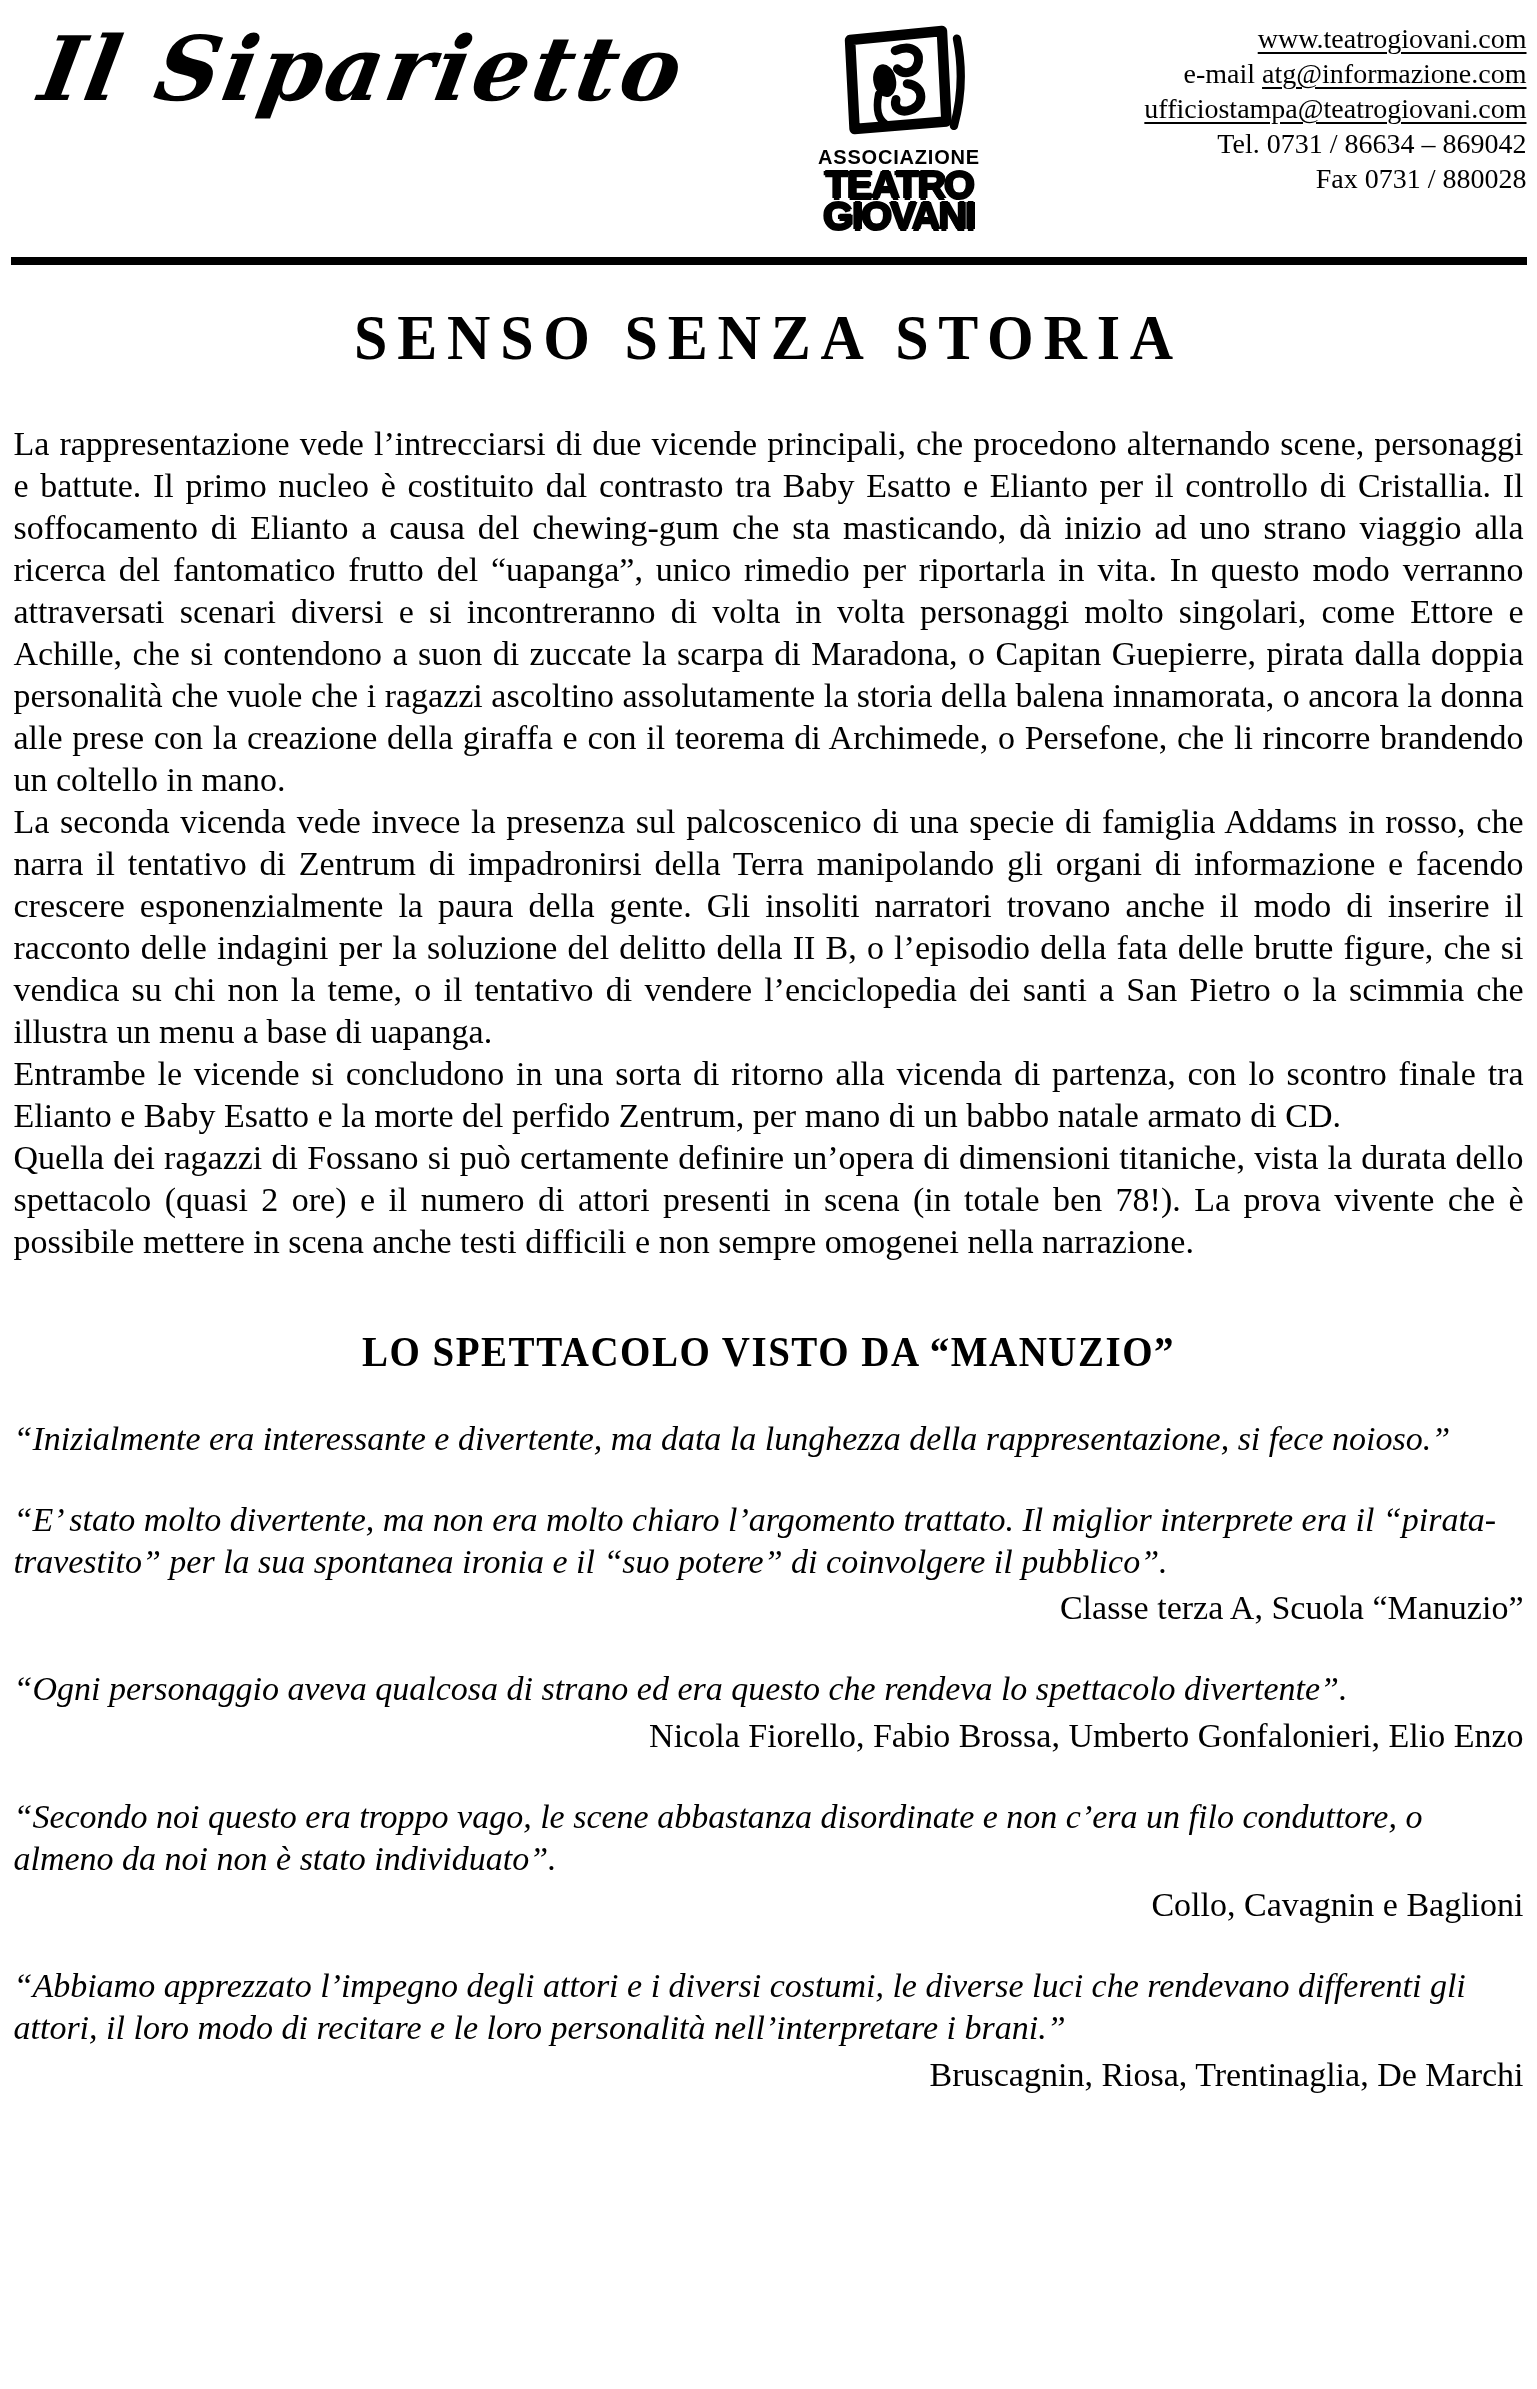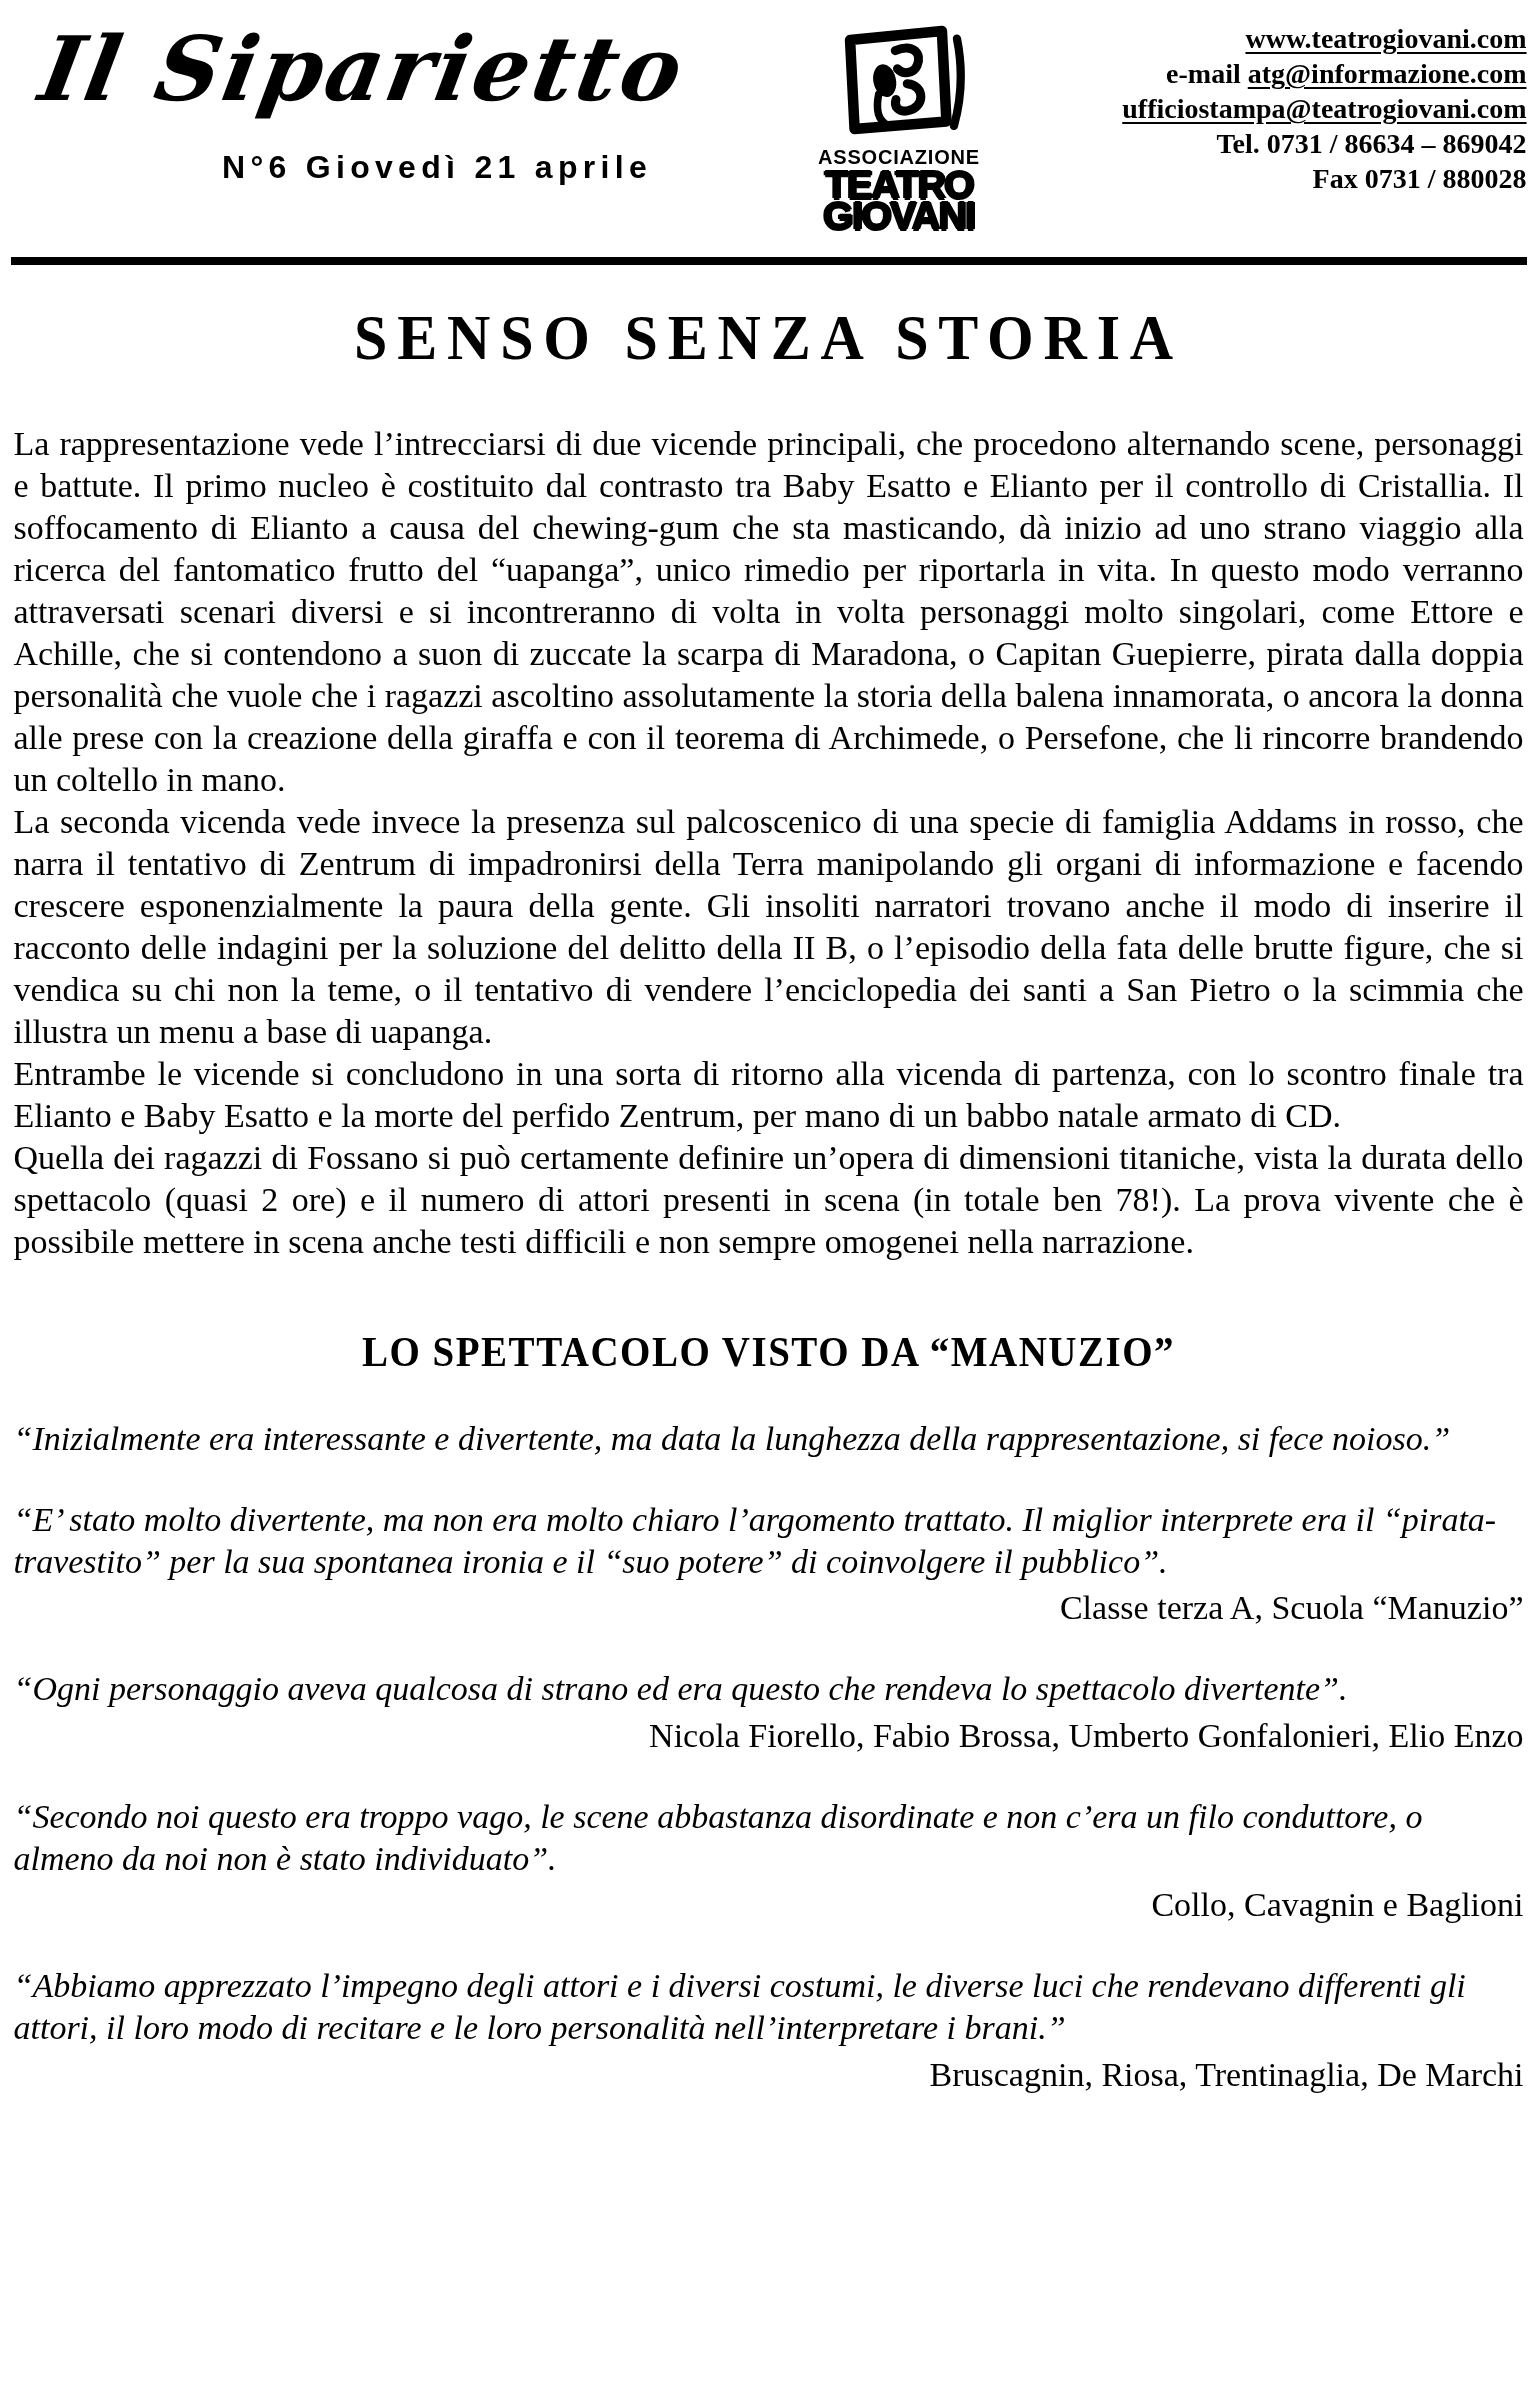--- a/index.html
+++ b/index.html
@@ -37,21 +37,21 @@
     font-size:20px; letter-spacing:0.8px; margin-top:1.5px; white-space:nowrap;
   }
   .logo-heavy {
     font-family:"Liberation Sans", sans-serif; font-weight:bold;
     font-size:39px; line-height:0.82; letter-spacing:-1.5px;
     text-shadow:1.5px 0 0 #000, -1.5px 0 0 #000, 0 1.5px 0 #000, 0 -1.5px 0 #000;
   }
 
   .contact {
     position:absolute; right:10.5px; top:21px;
-    text-align:right; font-weight:bold;
+    text-align:right; font-weight:normal;
     font-size:28px; line-height:35px; white-space:nowrap;
   }
   .u { text-decoration:underline; text-decoration-thickness:2.3px; text-underline-offset:3.8px; }
 
   .rule { height:7.5px; background:#000; margin:0 10.5px; }
 
   
   .title {
     margin:39px 0 0; text-align:center;
     font-size:60px; font-weight:bold; letter-spacing:9.8px;
@@ -76,21 +76,20 @@
   .attr { margin:4.5px 0 0; text-align:right; font-style:normal; }
   .attr:empty { display:none; }
 </style>
 </head>
 <body>
 
 <div class="page">
 
   <header class="header">
     <div class="masthead">Il Siparietto</div>
-    <div class="issue">N°6 Giovedì 21 aprile</div>
 
     <div class="logo">
       <svg width="134" height="119" viewBox="0 0 178 158">
         <g fill="none" stroke="#000" stroke-linecap="round" stroke-linejoin="round">
           <path d="M24 20 L146 8 L152 128 L30 138 Z" stroke-width="14"></path>
           <path d="M166 18 C174 58 172 98 162 134" stroke-width="11"></path>
           <path d="M84 34 C108 24 120 38 113 54 C108 65 94 66 87 58" stroke-width="12"></path>
           <path d="M100 78 C124 80 124 110 100 114 C88 116 82 108 85 99" stroke-width="12"></path>
           <path d="M62 92 C58 112 62 126 72 132" stroke-width="10"></path>
         </g>

